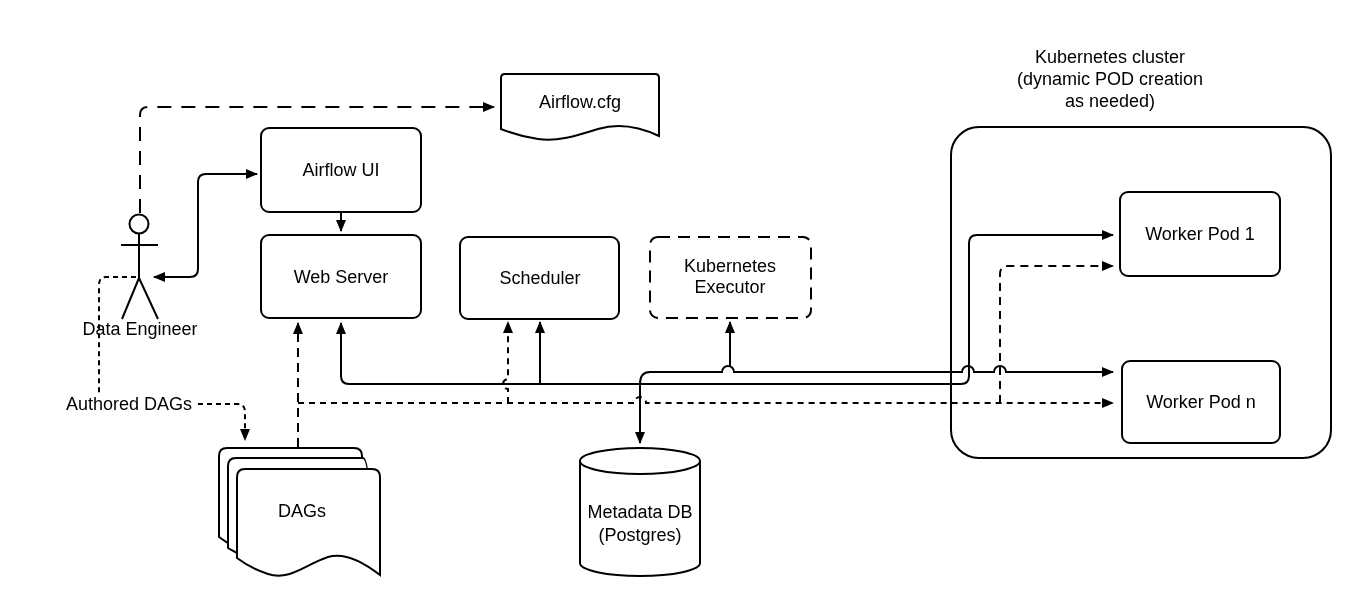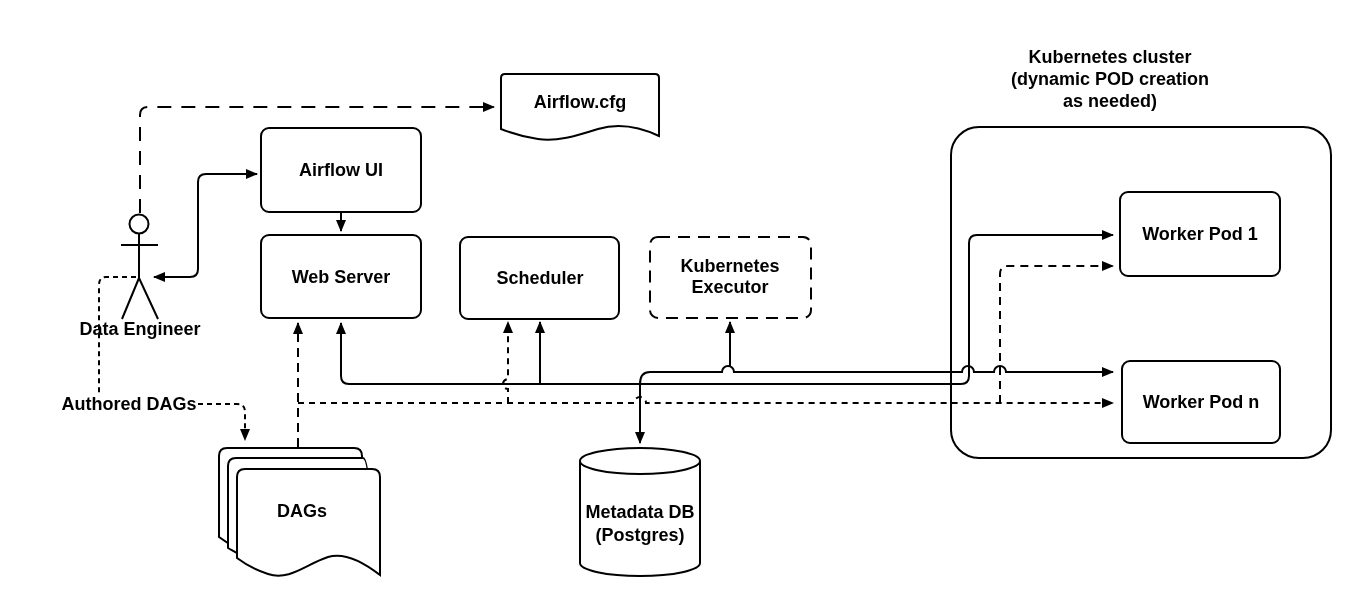--- a/index.html
+++ b/index.html
@@ -1,16 +1,16 @@
 <!DOCTYPE html>
 <html><head>
 <meta charset="utf-8">
 <style>
   html,body{margin:0;padding:0;background:#ffffff;}
-  .stage{width:1370px;height:616px;position:relative;background:#eab308;overflow:hidden;font-weight:bold;}
+  .stage{width:1370px;height:616px;position:relative;background:#eab308;overflow:hidden;}
   svg{display:block;}
   text{font-family:"Liberation Sans","DejaVu Sans",sans-serif;fill:#000000;}
   .lbl{font-size:18px;}
   .shape{fill:#ffffff;stroke:#000000;stroke-width:2;}
   .edge{fill:none;stroke:#000000;stroke-width:2;}
 </style>
 </head>
 <body>
 
 <div class="stage">

